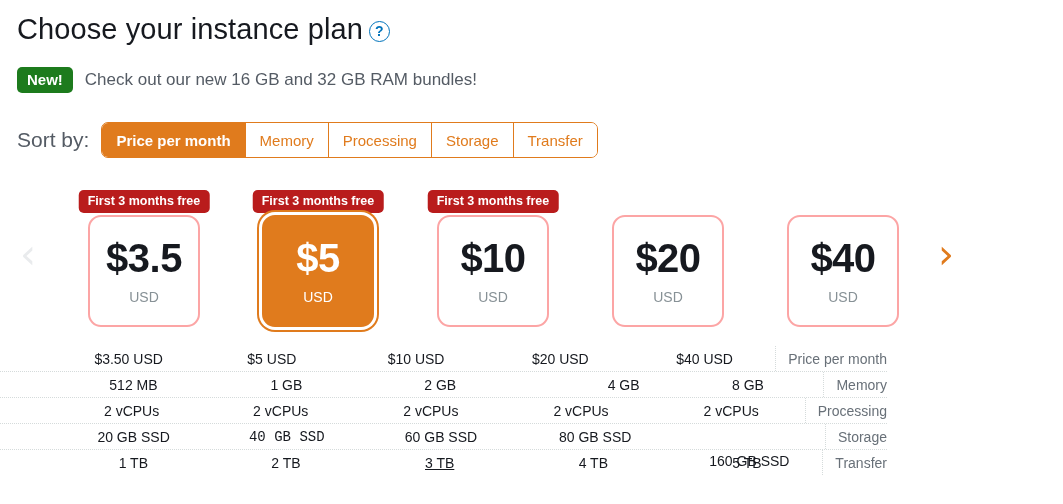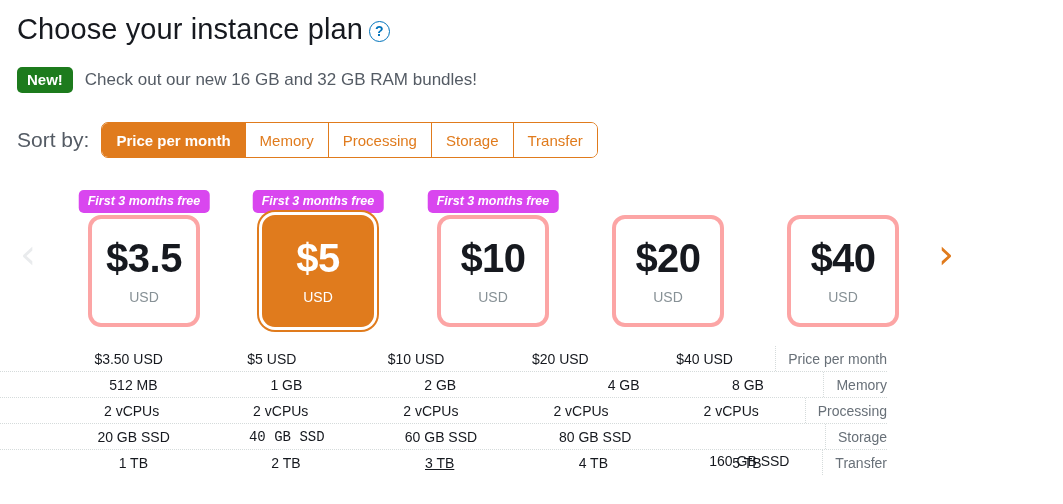--- a/index.html
+++ b/index.html
@@ -139,39 +139,38 @@
   .plan-card-wrap {
     position: absolute;
     top: 0;
     width: 112px;
   }
   .plan-badge {
     position: absolute;
     top: 0;
     left: 50%;
     transform: translateX(-50%);
-    background: #d946ef;
+    background: #b91c1c;
     color: #ffffff;
     font-size: 12.5px;
     font-weight: 700;
     padding: 4px 9px 5px;
     border-radius: 5px;
     white-space: nowrap;
     line-height: 14px;
     z-index: 1;
-    font-style: italic;
   }
   .plan-card {
     position: absolute;
     top: 25px;
     left: 0;
     width: 112px;
     height: 112px;
     box-sizing: border-box;
-    border: 4px solid #fca5a5;
+    border: 2px solid #fca5a5;
     border-radius: 13px;
     background: #ffffff;
     display: flex;
     flex-direction: column;
     align-items: center;
     justify-content: center;
     cursor: pointer;
     z-index: 2;
   }
   .plan-card .price {

